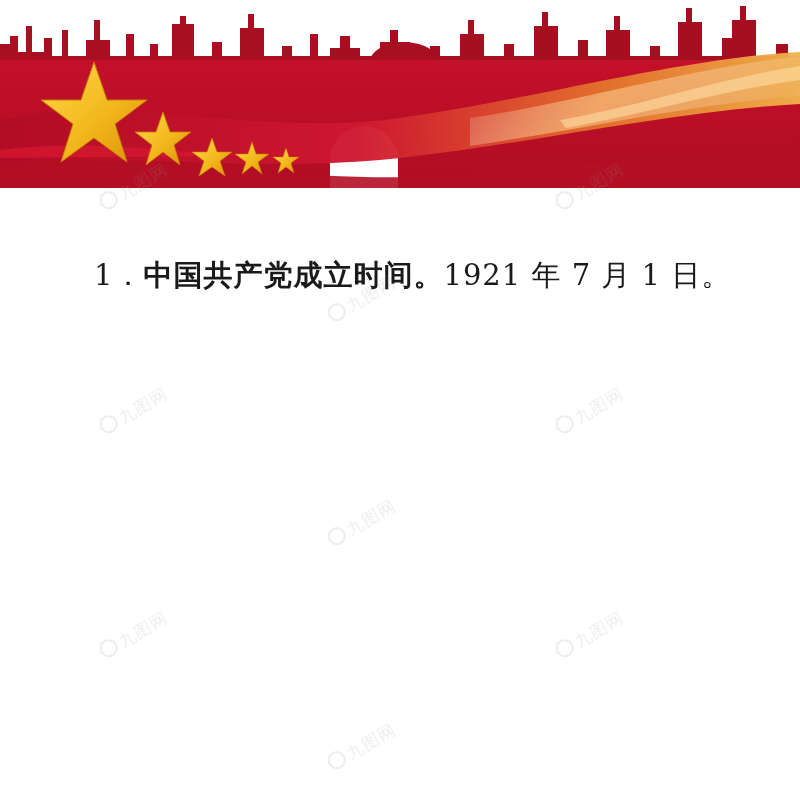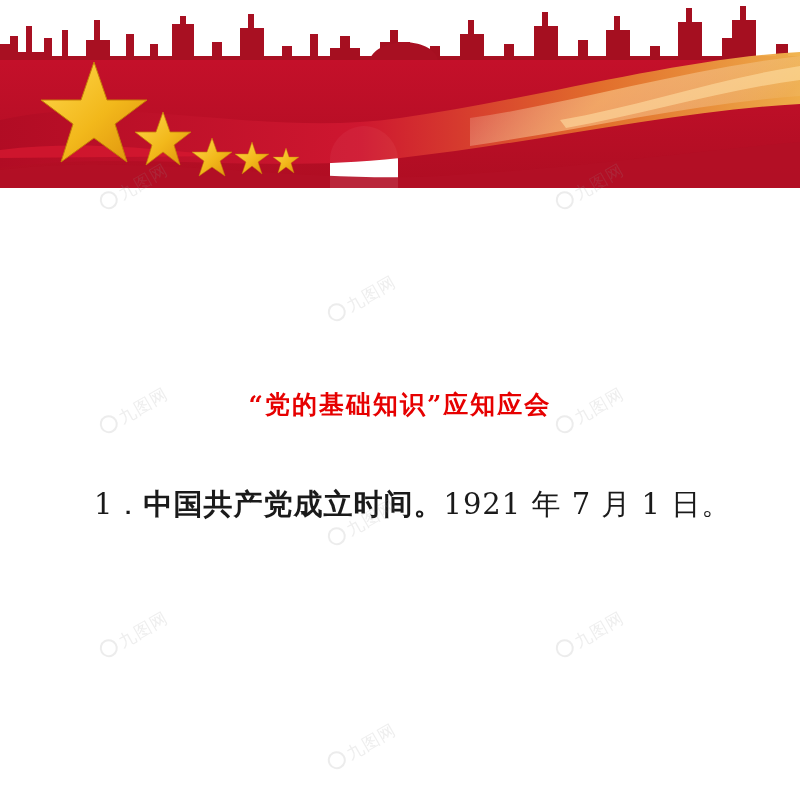--- a/index.html
+++ b/index.html
@@ -184,21 +184,20 @@
         <polygon points="286,148 289,157 299,157 291,163 294,173 286,167 278,173 281,163 273,157 283,157" fill="url(#starGrad)" stroke="#c67f07" stroke-width="0.4"></polygon>
       </g>
 
       <rect x="0" y="188" width="800" height="4" fill="#ffffff"></rect>
     </g>
   </svg>
 </div>
 
 <div id="doc">
 
-  <div id="doc-title">“党的基础知识”应知应会</div>
 
   <p class="para first-para">
     <span class="indent"></span><span class="num">1．</span><span class="bold">中国共产党成立时间。</span><span>1921 年 7 月 1 日。</span>
   </p>
 
 
 </div>
 
 <div id="watermark-layer">
     <div class="wm" style="left: 96px; top: 196px;"><span class="wm-ring"></span><span>九图网</span></div>

